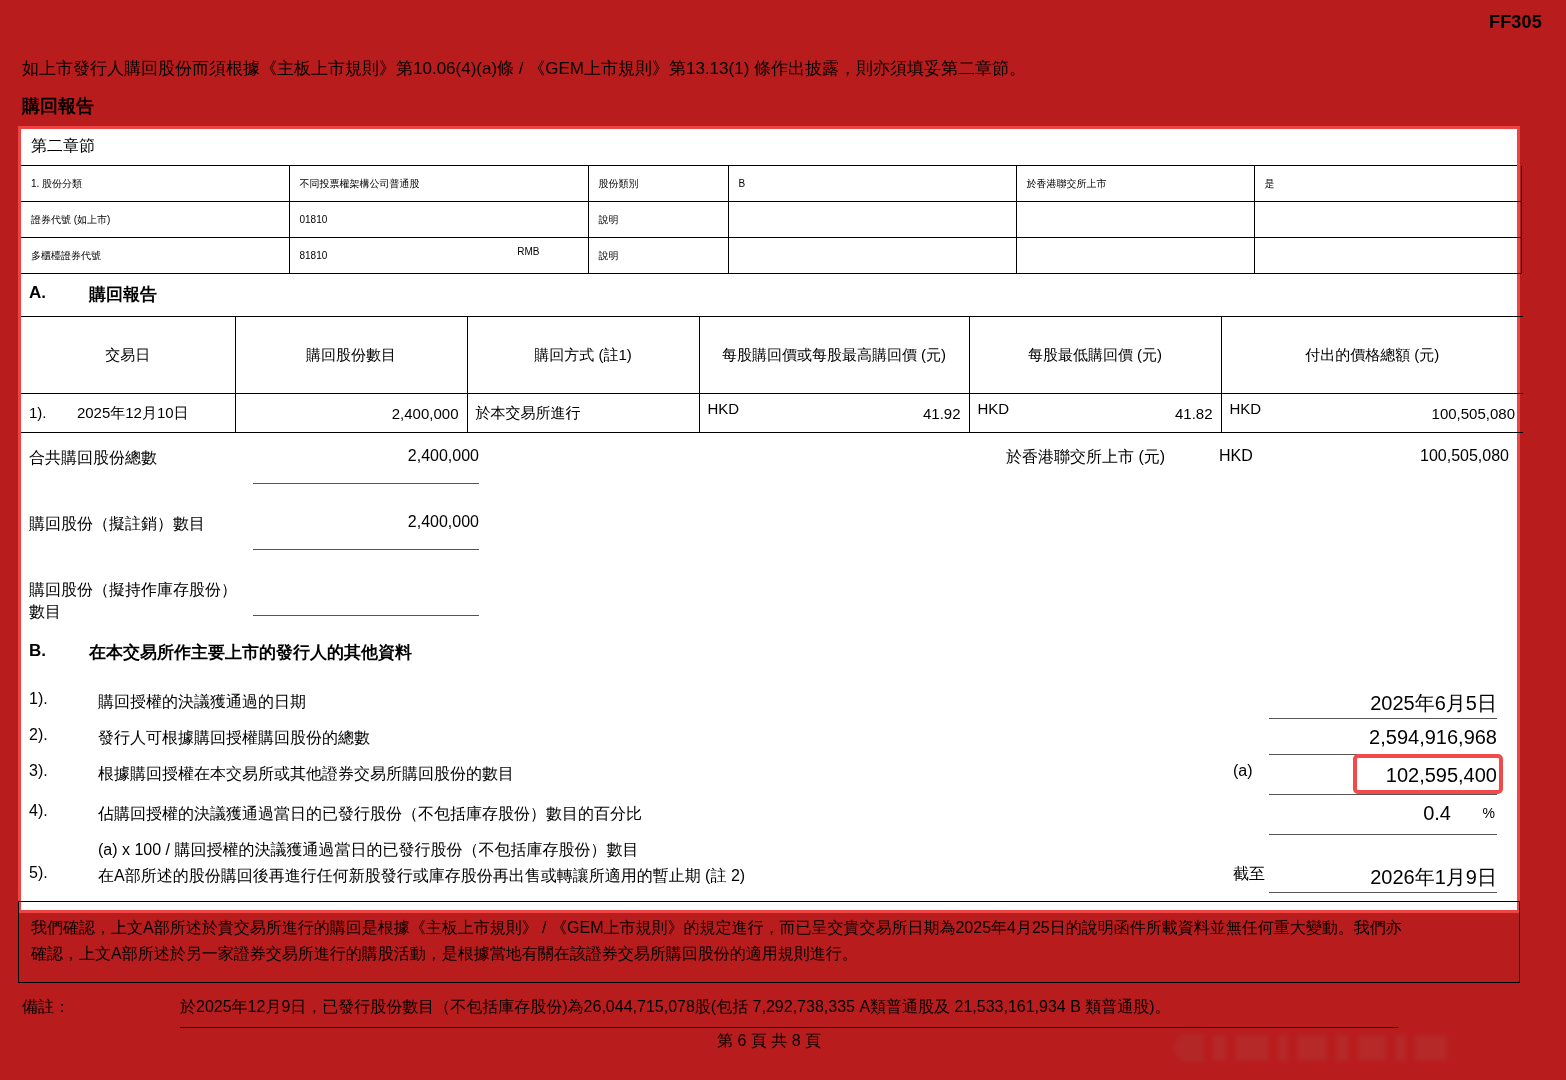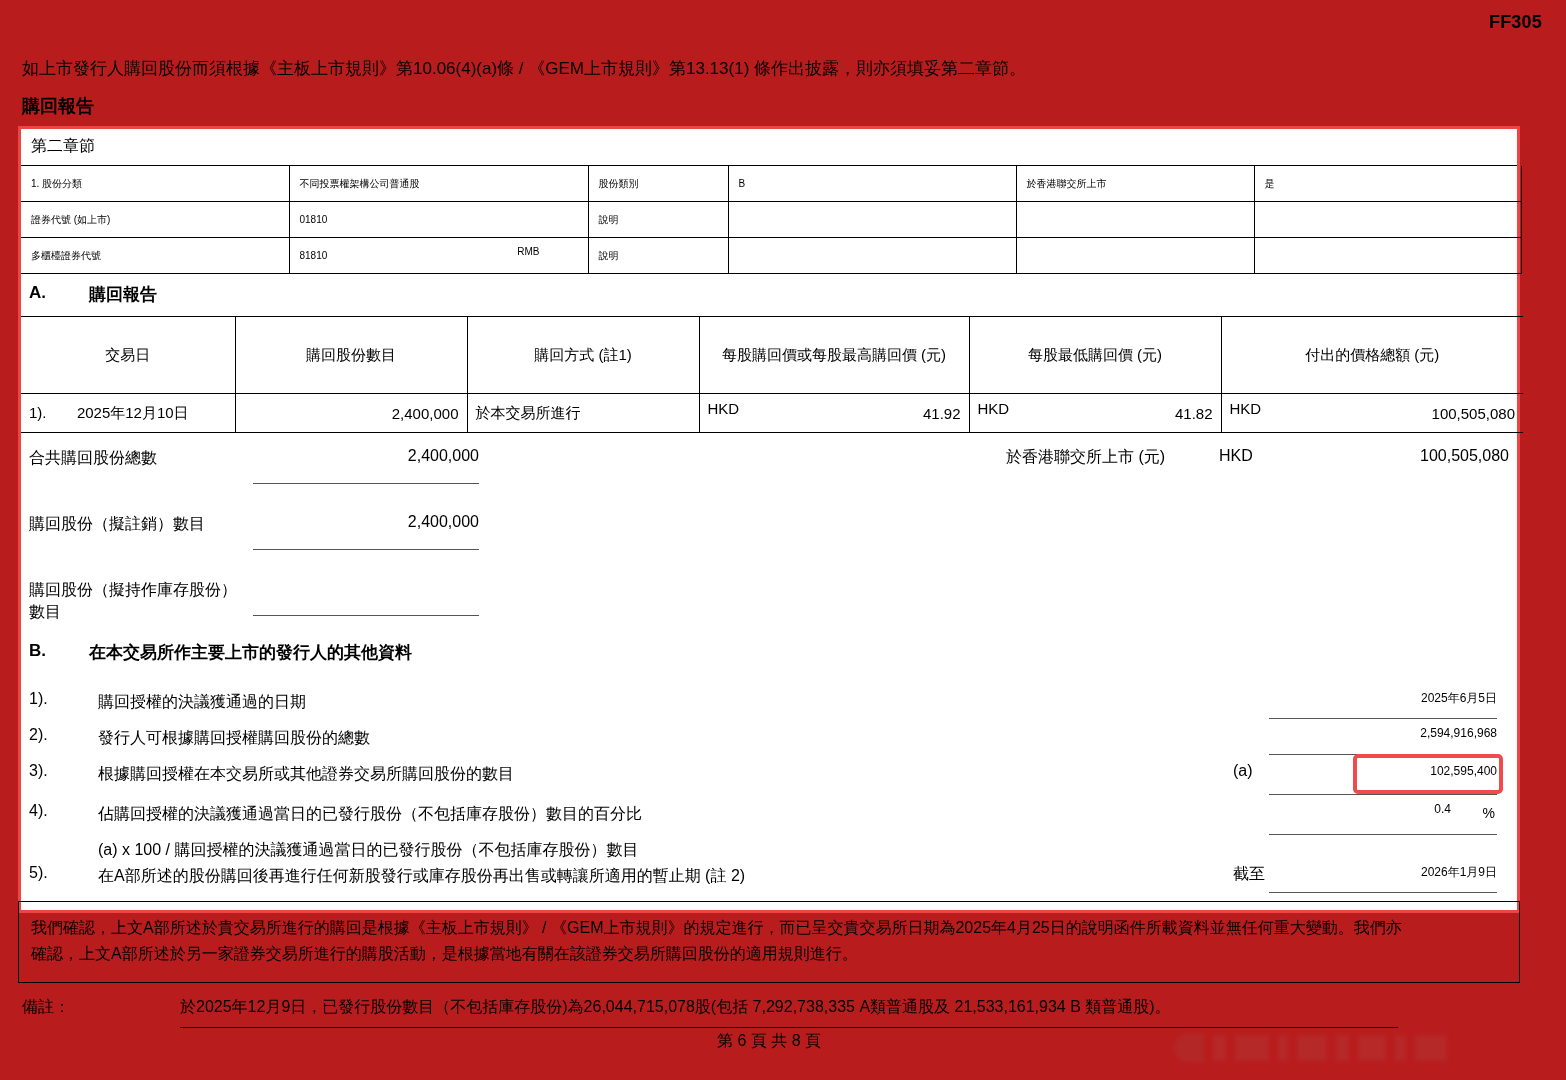--- a/index.html
+++ b/index.html
@@ -219,21 +219,21 @@
     left: 1212px;
     top: 6px;
     font-size: 16px;
   }
   .bitem .bval {
     position: absolute;
     right: 66px;
     width: 360px;
     top: 6px;
     text-align: right;
-    font-size: 12px;
+    font-size: 20px;
   }
   .bitem .bval.wide { right: 20px; width: 406px; }
   .bitem .brule {
     position: absolute;
     left: 1248px;
     right: 20px;
     top: 34px;
     border-bottom: 1px solid #555;
   }
   .bitem .bpct {

